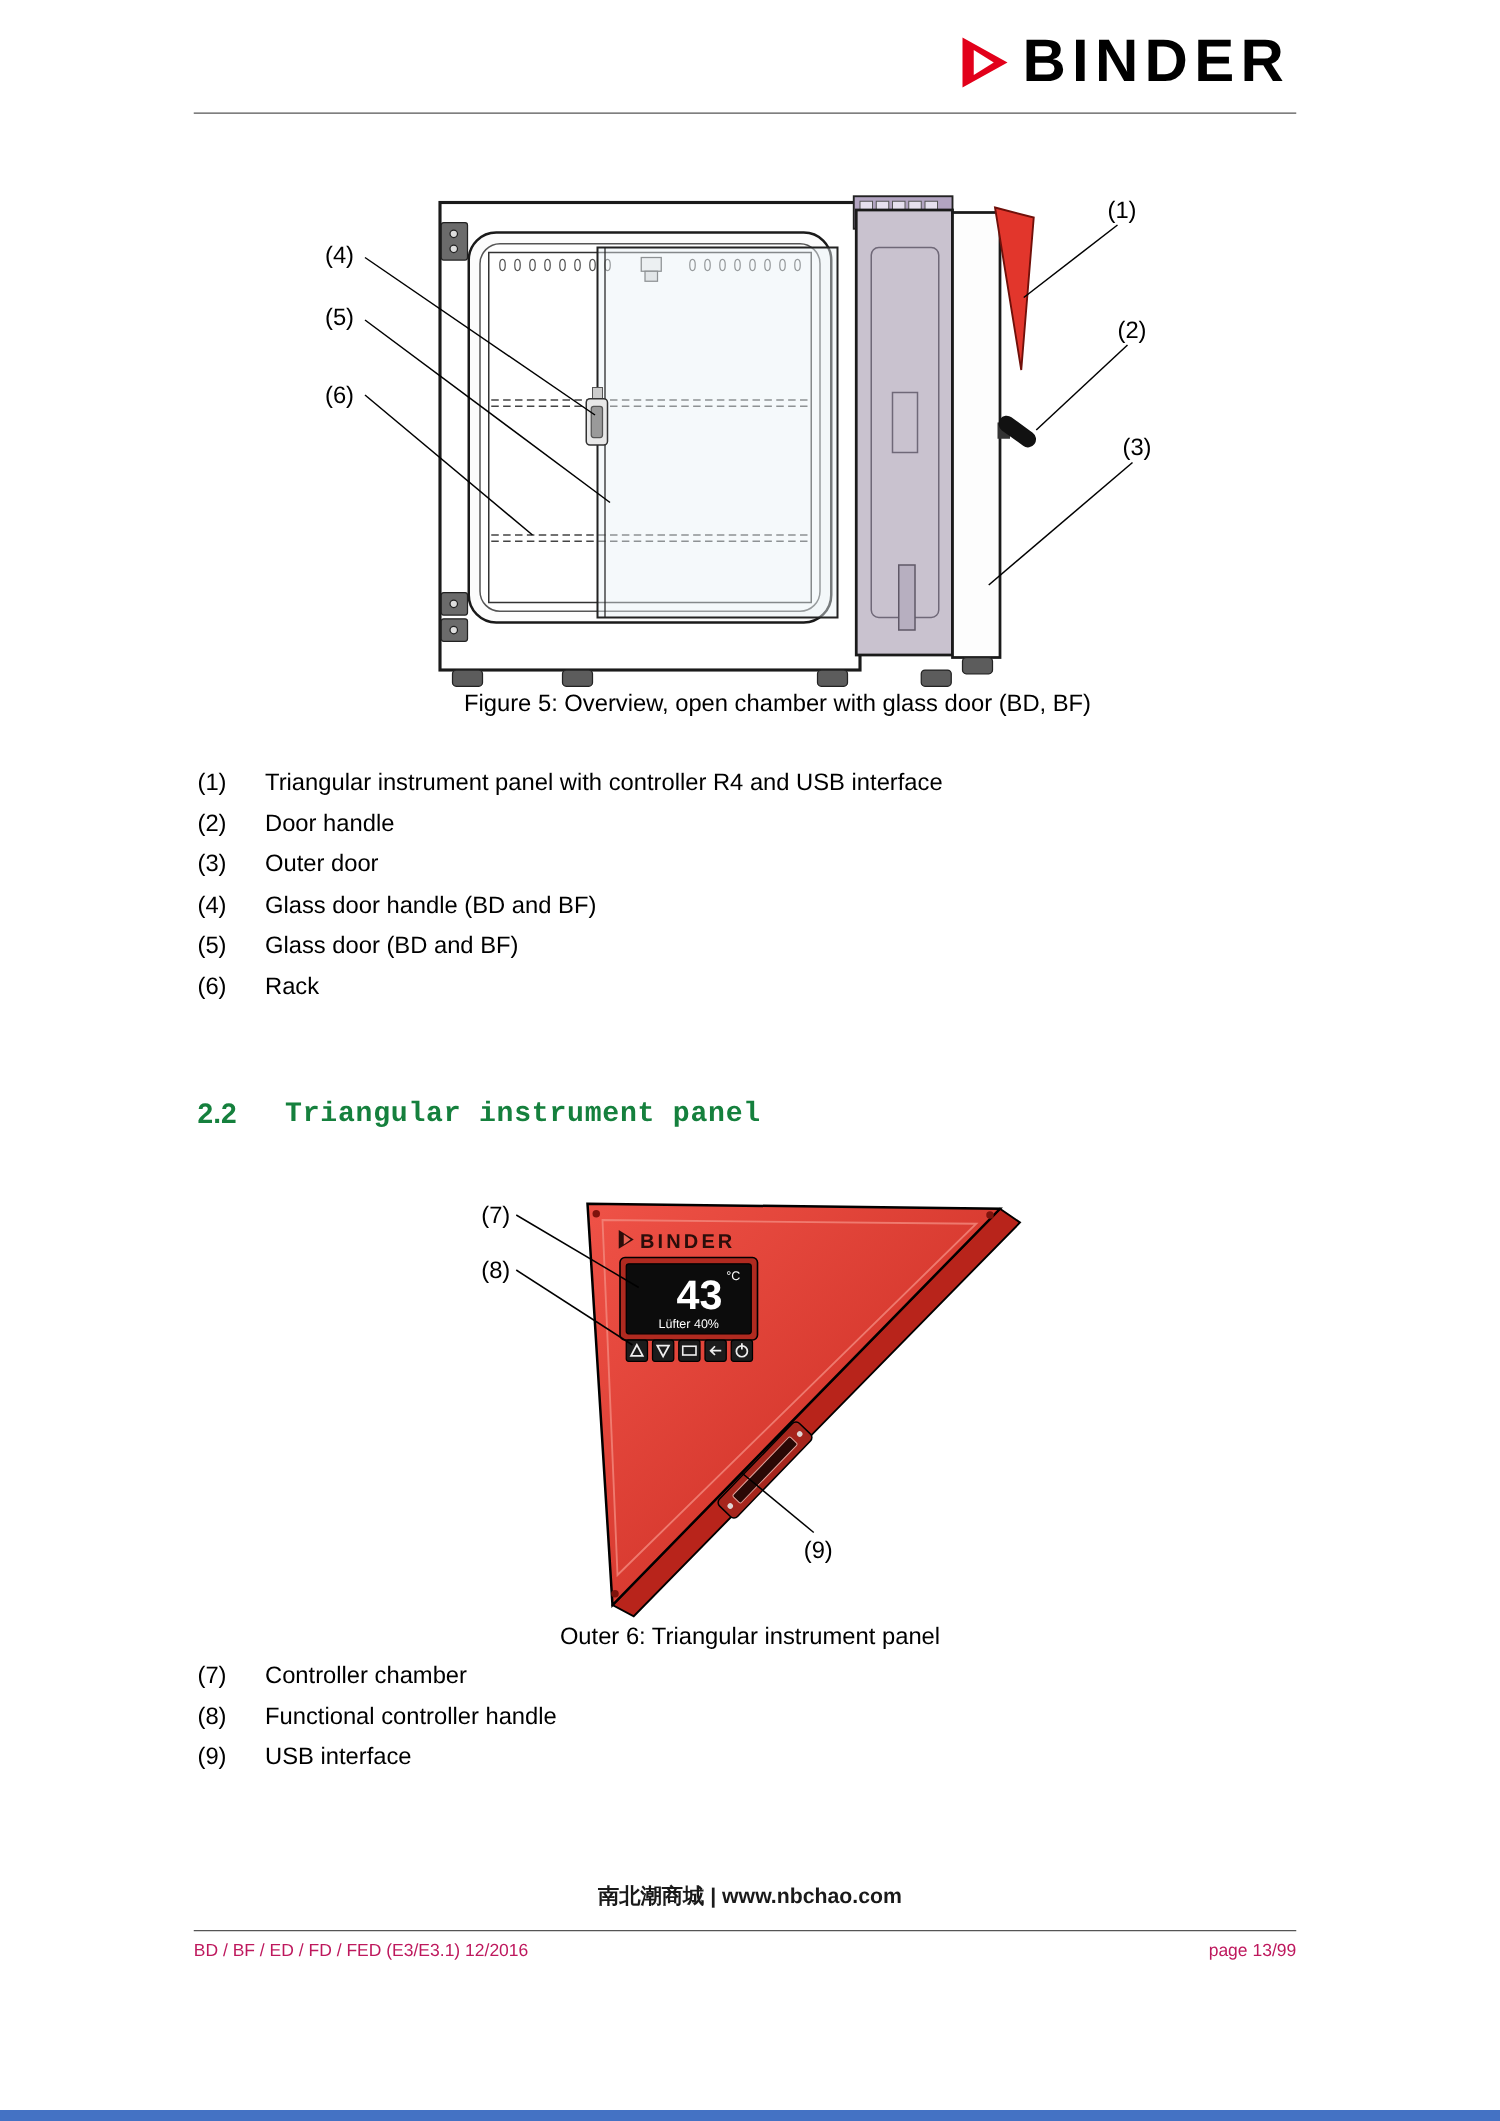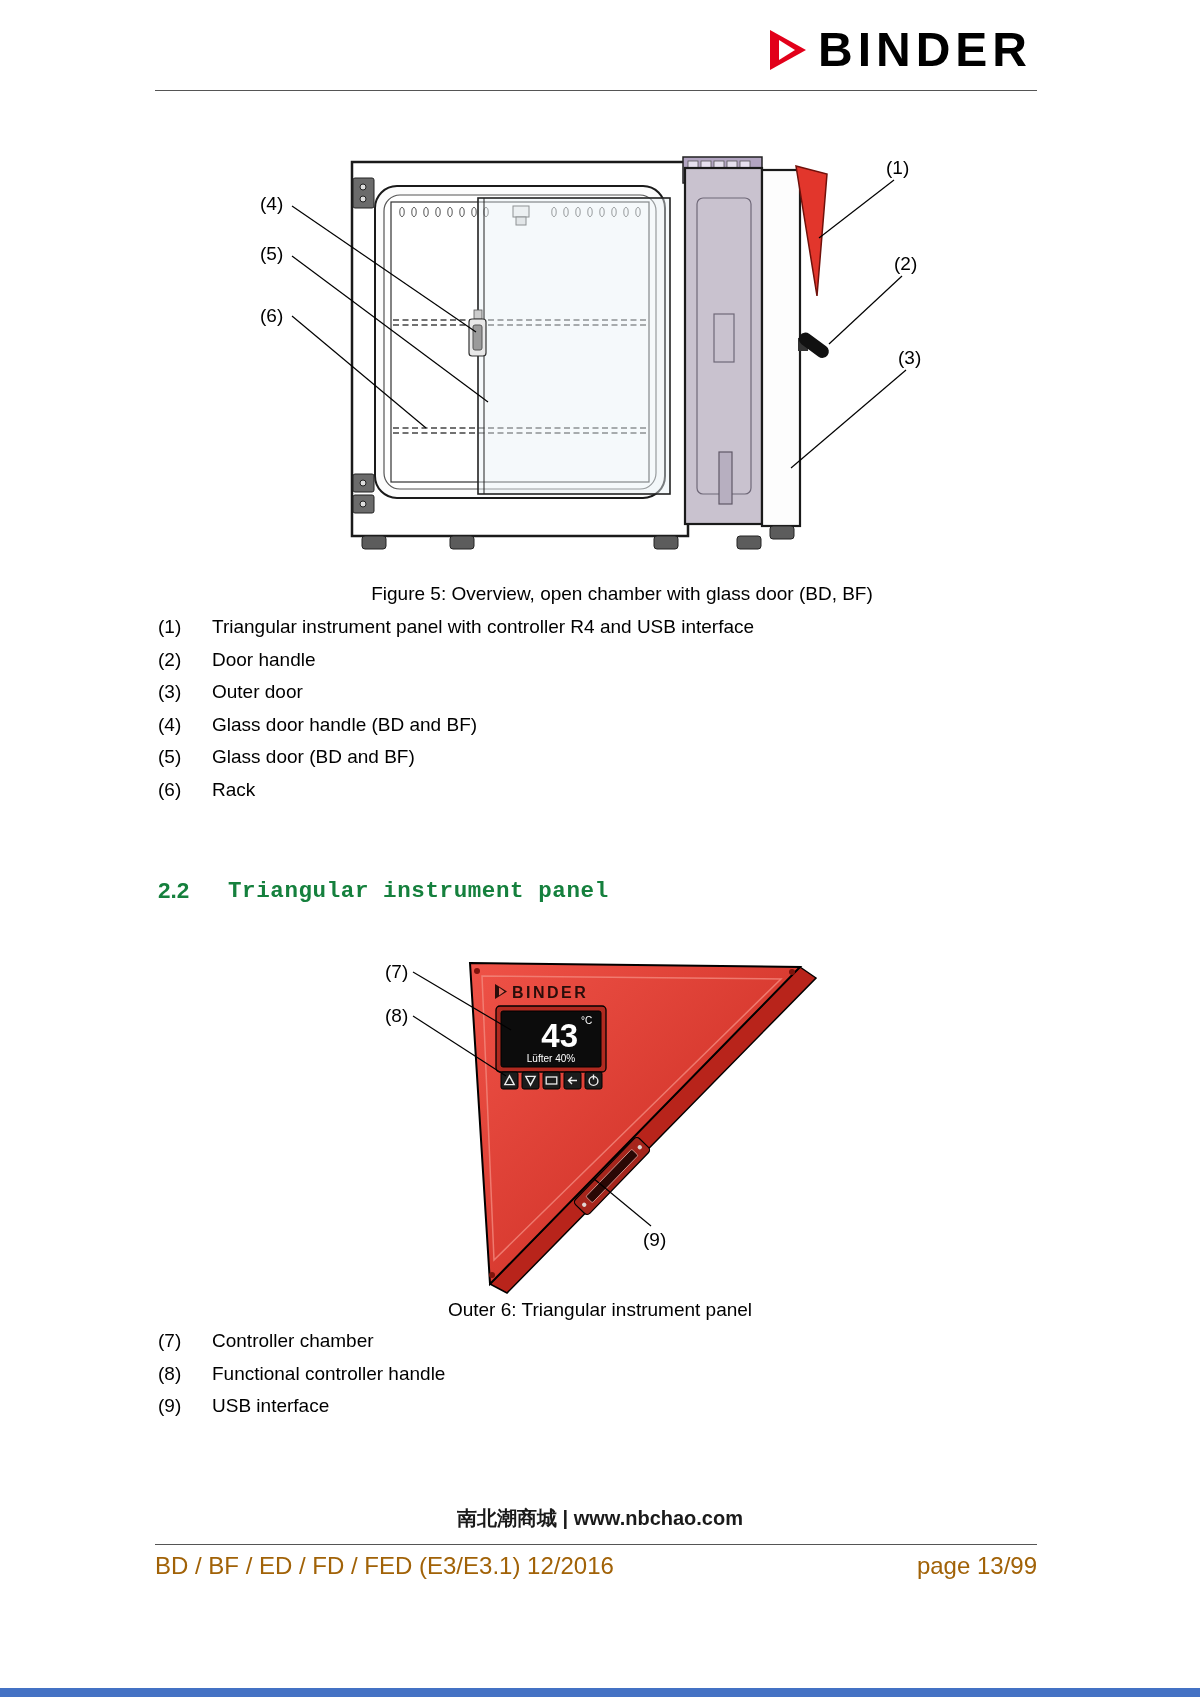--- a/index.html
+++ b/index.html
@@ -14,40 +14,40 @@
 
   
   .logo { top: 26px; right: 168px; display: flex; align-items: center; gap: 8px; }
   .logo-text { font-size: 48px; font-weight: bold; letter-spacing: 5px; color: #000; line-height: 1; }
   .rule { left: 155px; width: 882px; border-top: 1.5px solid #555; height: 0; }
   .rule-header { top: 90px; }
   .rule-footer { top: 1544px; }
 
   
   .caption { left: 0; width: 1200px; text-align: center; font-size: 19px; color: #000; }
-  .caption5 { top: 583px; padding-left: 44px; }
+  .caption5 { top: 553px; padding-left: 44px; }
   .caption6 { top: 1299px; }
 
   
   .parts { left: 158px; font-size: 19px; color: #000; }
   .parts1 { top: 617px; }
   .parts2 { top: 1331px; }
   .part-row { display: flex; margin-bottom: 13.5px; line-height: 19px; }
   .part-num { width: 54px; flex: 0 0 54px; }
 
   
   .heading { top: 878px; left: 158px; display: flex; font-size: 22.5px; font-weight: bold; color: #15803d; }
   .heading .sec-num { width: 70px; flex: 0 0 70px; }
   .heading .sec-title { letter-spacing: 0.6px; font-family: Liberation Mono, monospace; }
 
   
   .watermark { top: 1505px; left: 0; width: 1200px; text-align: center;
-               font-size: 20px; font-weight: bold; color: #1a1a1a; }
+               font-size: 17px; font-weight: bold; color: #1a1a1a; }
   .footrow { top: 1552px; left: 155px; width: 882px; display: flex;
-             justify-content: space-between; font-size: 24px; color: #a16207; }
+             justify-content: space-between; font-size: 14px; color: #be185d; }
   .bottom-bar { left: 0; bottom: 0; width: 1200px; height: 9px; background: #4472c4; }
 
   svg text { font-family: "Liberation Sans", "DejaVu Sans", sans-serif; }
   .callout-text { font-size: 19px; fill: #000; }
 </style>
 </head>
 <body>
 
 <div class="abs logo">
   <svg width="44" height="46" viewBox="0 0 44 46">

